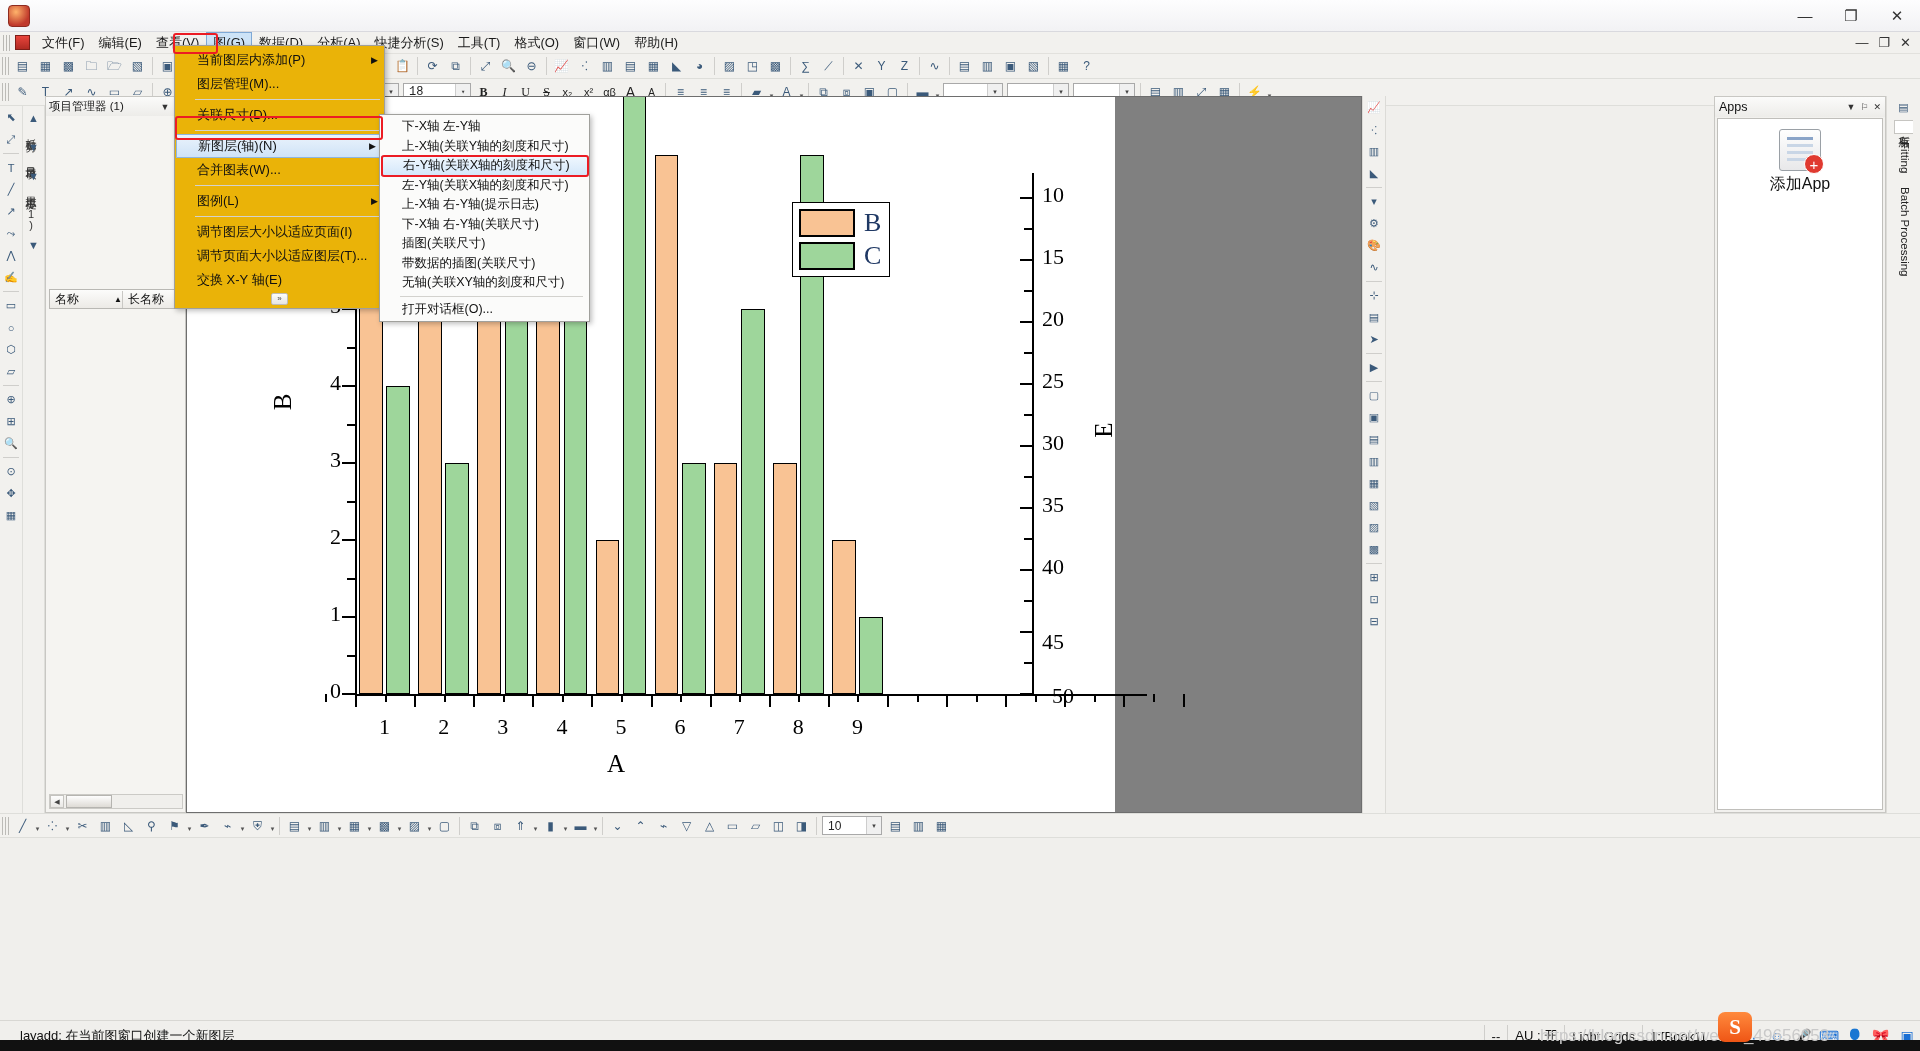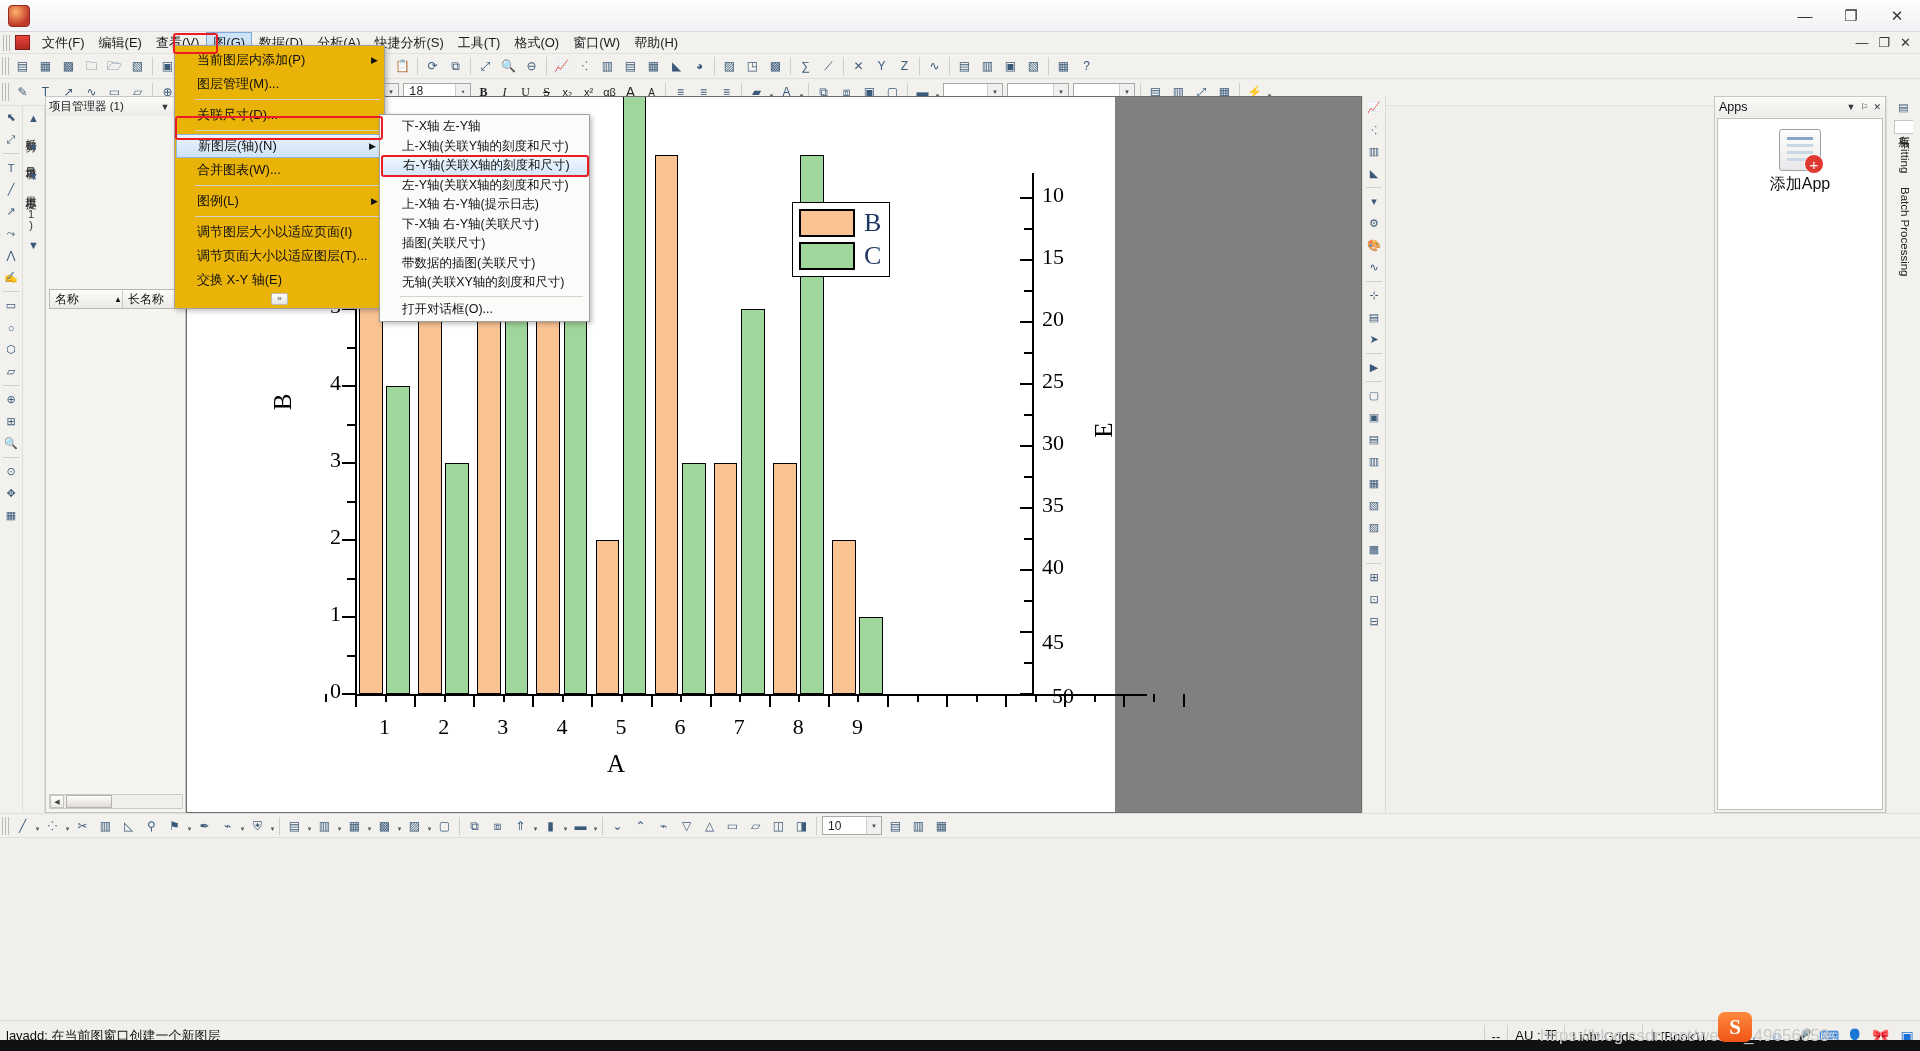--- a/index.html
+++ b/index.html
@@ -221,21 +221,21 @@
     position:absolute; left:0; top:813px; width:1920px; height:25px;
     background:#f2f1ee; border-top:1px solid #dededa; border-bottom:1px solid #dededa;
     display:flex; align-items:center;
   }
   
   #statusbar{
     position:absolute; left:0; top:1020px; width:1920px; height:31px;
     background:#f0efec; border-top:1px solid #d8d7d3;
     display:flex; align-items:center; font-size:13px; color:#111;
   }
-  #statusbar .sb-left{ padding-left:6px;text-decoration:underline; }
+  #statusbar .sb-left{ padding-left:20px;text-decoration:underline; }
   #statusbar .sb-right{ margin-left:auto; display:flex; align-items:center; height:31px;}
   #statusbar .sbcell{ padding:0 7px; height:22px; display:flex; align-items:center;
      border-left:1px solid #cfcecb; font-size:13px;}
   #statusbar .trayicon{ width:26px;height:26px;display:flex;align-items:center;justify-content:center;
      font-size:14px; color:#1a6fd4; }
   #taskstrip{ position:absolute; left:0; top:1040px; width:1920px; height:11px; background:#111; }
 
   
   #dropdown{
     position:absolute; left:174px; top:45px; width:211px;

